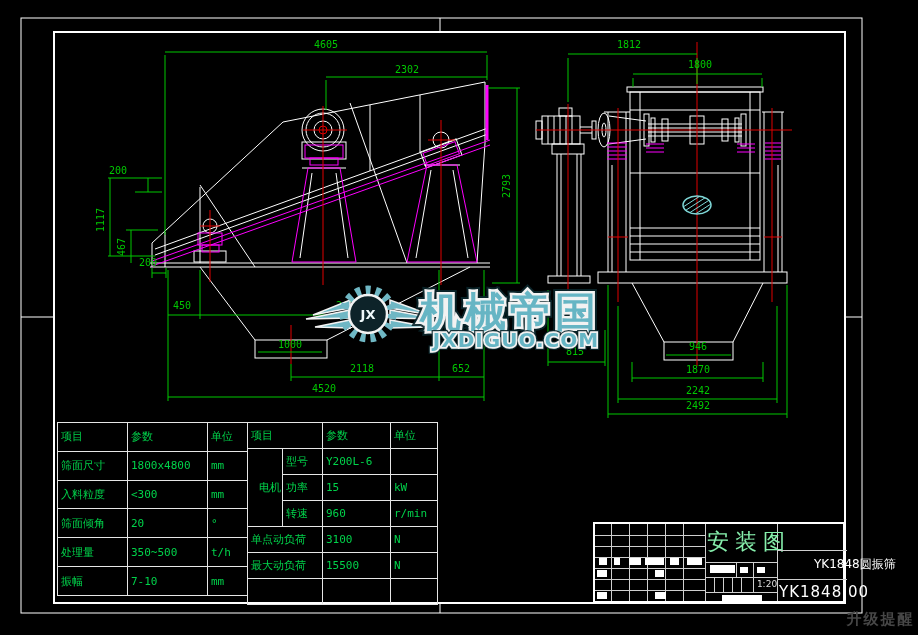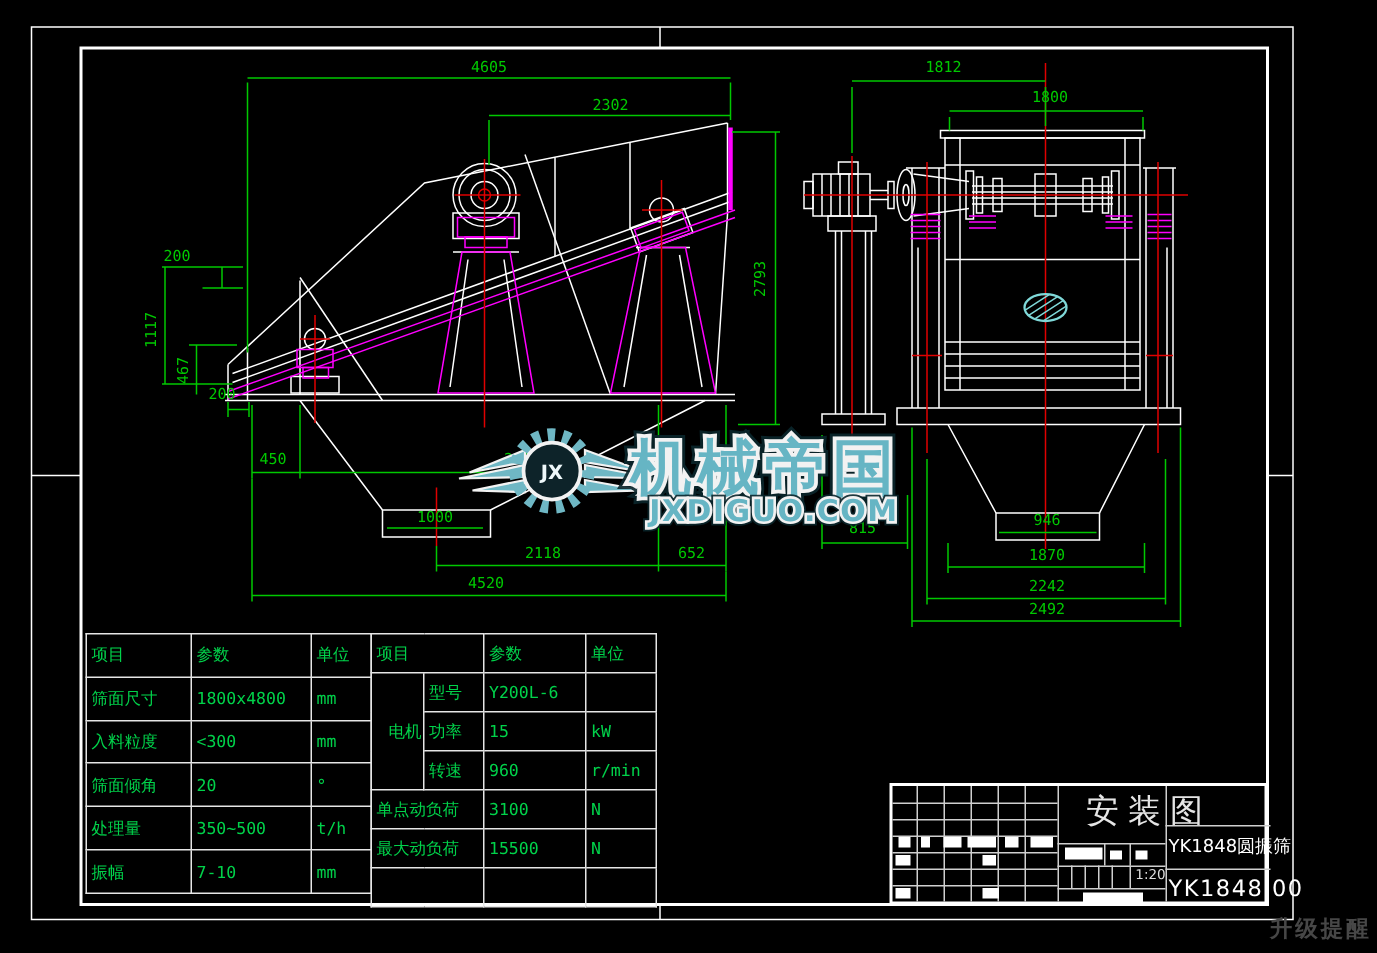--- a/index.html
+++ b/index.html
@@ -21,25 +21,25 @@
   .vlabel{display:block;width:1.1em;margin:13px auto;word-break:break-all;
           line-height:1.6;text-align:center;}
 
   
   .tblock{position:absolute;left:593px;top:522px;width:252px;height:81px;
           border:2px solid #fff;box-sizing:border-box;color:#fff;}
   .tb-line{position:absolute;background:#cfcfcf;}
   .wr{position:absolute;background:#fff;}
   .tb-title{position:absolute;left:112px;top:0;width:72px;height:38px;
             line-height:36px;text-align:center;font-size:22px;letter-spacing:6px;
-            color:#e5e5e5;white-space:nowrap;padding-left:17px;}
+            color:#86efac;white-space:nowrap;}
   .tb-scale{position:absolute;left:160px;top:53px;width:24px;height:15px;
             line-height:15px;font-size:9px;color:#ddd;text-align:center;}
   .tb-model{position:absolute;left:184px;top:26px;width:68px;height:29px;
-            line-height:29px;text-align:center;font-size:12px;color:#fff;white-space:nowrap;}
+            line-height:29px;text-align:center;font-size:12px;color:#fff;white-space:nowrap;padding-left:35px;}
   .tb-dwgno{position:absolute;left:184px;top:55px;width:68px;height:26px;
             line-height:26px;text-align:left;font-size:15px;color:#fff;
             letter-spacing:1px;white-space:nowrap;}
   .corner-note{position:absolute;left:843px;top:610px;width:75px;overflow:hidden;
                color:#474747;font-weight:bold;font-size:15px;letter-spacing:2px;
                white-space:nowrap;text-align:center;}
 </style>
 </head>
 <body>
 

